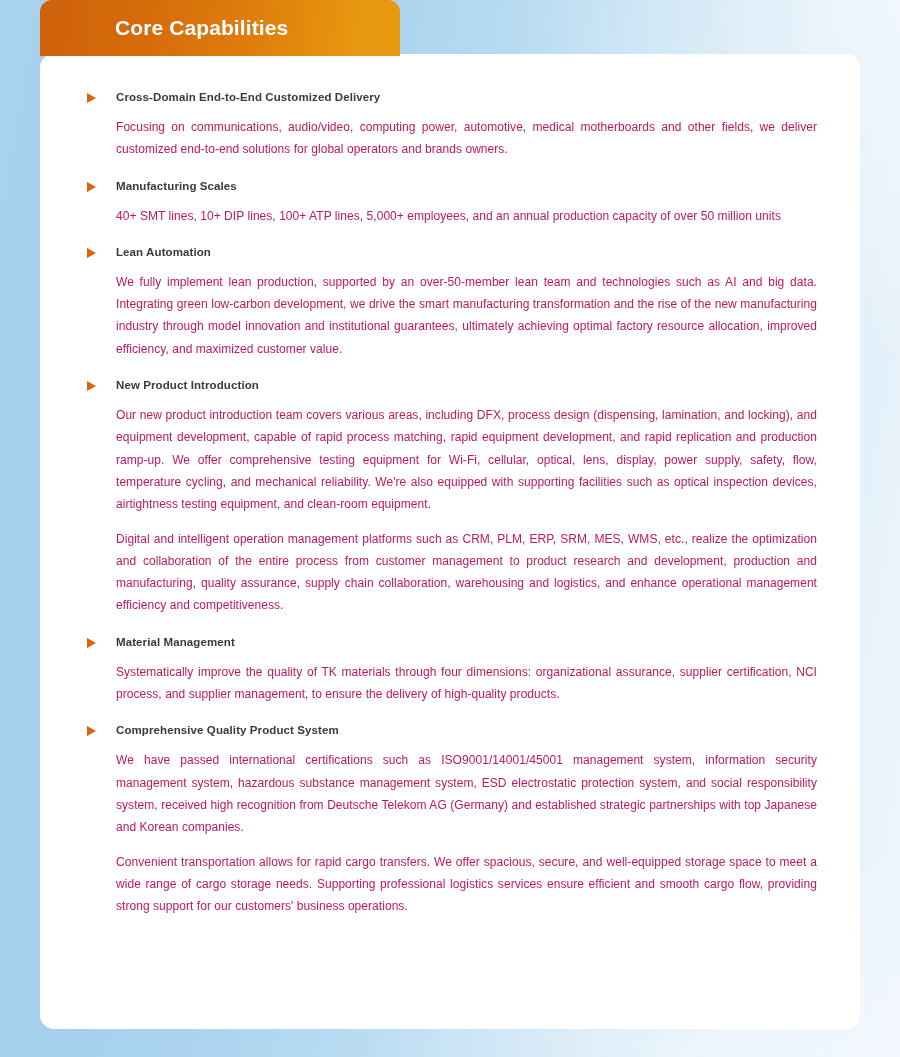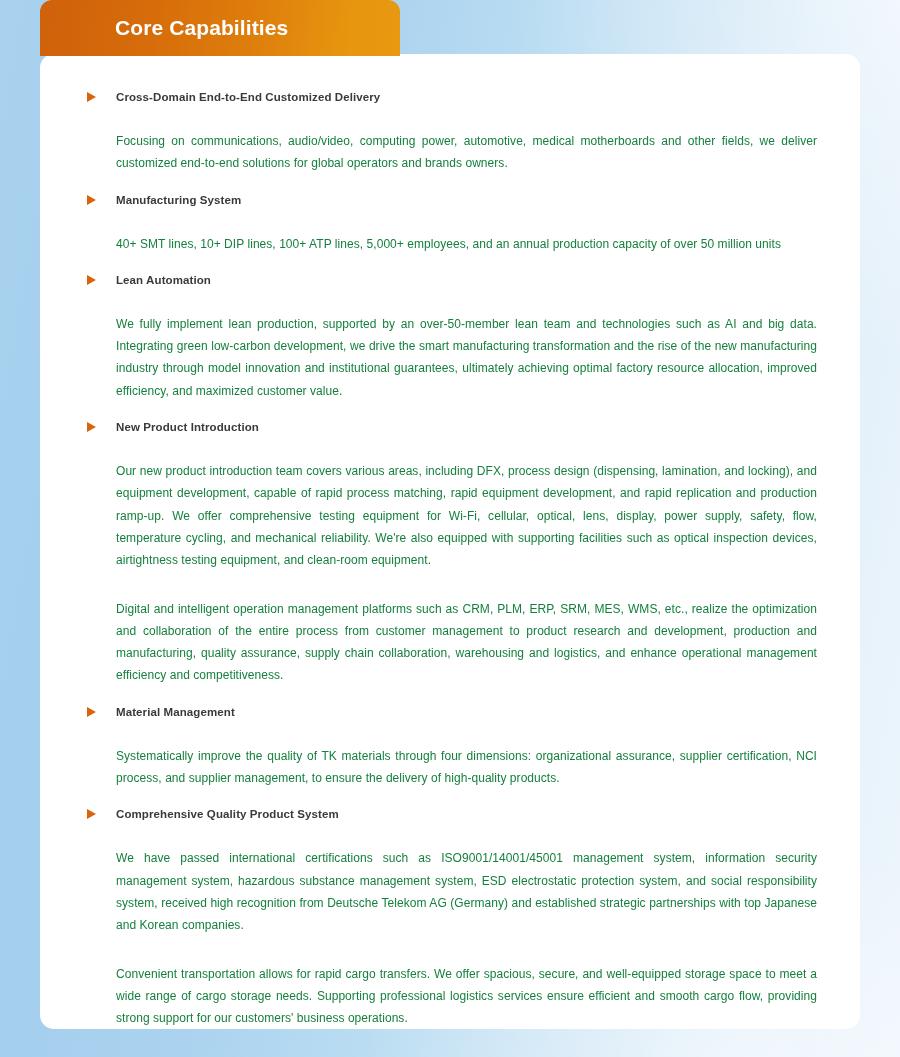--- a/index.html
+++ b/index.html
@@ -87,21 +87,21 @@
 
   .card-inner {
     padding: 36px 30px 30px 46px;
   }
 
   
   .cap-block { margin-bottom: 2px; }
 
   .cap-head {
     display: flex;
-    align-items: flex-start;
+    align-items: flex-end;
     margin-top: 18px;
   }
   .cap-block:first-child .cap-head { margin-top: 0; }
 
   .bullet-icon {
     width: 11px;
     height: 12px;
     flex: 0 0 11px;
     margin-top: 1px;
     margin-right: 19px;
@@ -112,24 +112,24 @@
   .cap-title {
     font-size: 11.5px;
     font-weight: bold;
     color: #3a3a3a;
     line-height: 14px;
     letter-spacing: 0.1px;
   }
 
   .cap-body {
     margin-left: 30px;
-    margin-top: 26px;
+    margin-top: 12px;
     font-size: 12px;
     line-height: 22.3px;
-    color: #15803d;
+    color: #be185d;
     text-align: justify;
     text-justify: inter-word;
     letter-spacing: 0.05px;
     padding-right: 13px;
   }
 </style>
 </head>
 <body>
 
 <div class="bg-wash"></div>
@@ -155,21 +155,21 @@
           </div>
           <p class="cap-body">Focusing on communications, audio/video, computing power, automotive, medical motherboards and other fields, we deliver customized end-to-end solutions for global operators and brands owners.</p>
         </div>
         <div class="cap-block">
           <div class="cap-head">
             <span class="bullet-icon">
               <svg width="11" height="12" viewBox="0 0 11 12">
                 <polygon points="1,1 10,6 1,11" fill="#d8650c"></polygon>
               </svg>
             </span>
-            <div class="cap-title">Manufacturing System</div>
+            <div class="cap-title">Manufacturing Scales</div>
           </div>
           <p class="cap-body">40+ SMT lines, 10+ DIP lines, 100+ ATP lines, 5,000+ employees, and an annual production capacity of over 50 million units</p>
         </div>
         <div class="cap-block">
           <div class="cap-head">
             <span class="bullet-icon">
               <svg width="11" height="12" viewBox="0 0 11 12">
                 <polygon points="1,1 10,6 1,11" fill="#d8650c"></polygon>
               </svg>
             </span>

